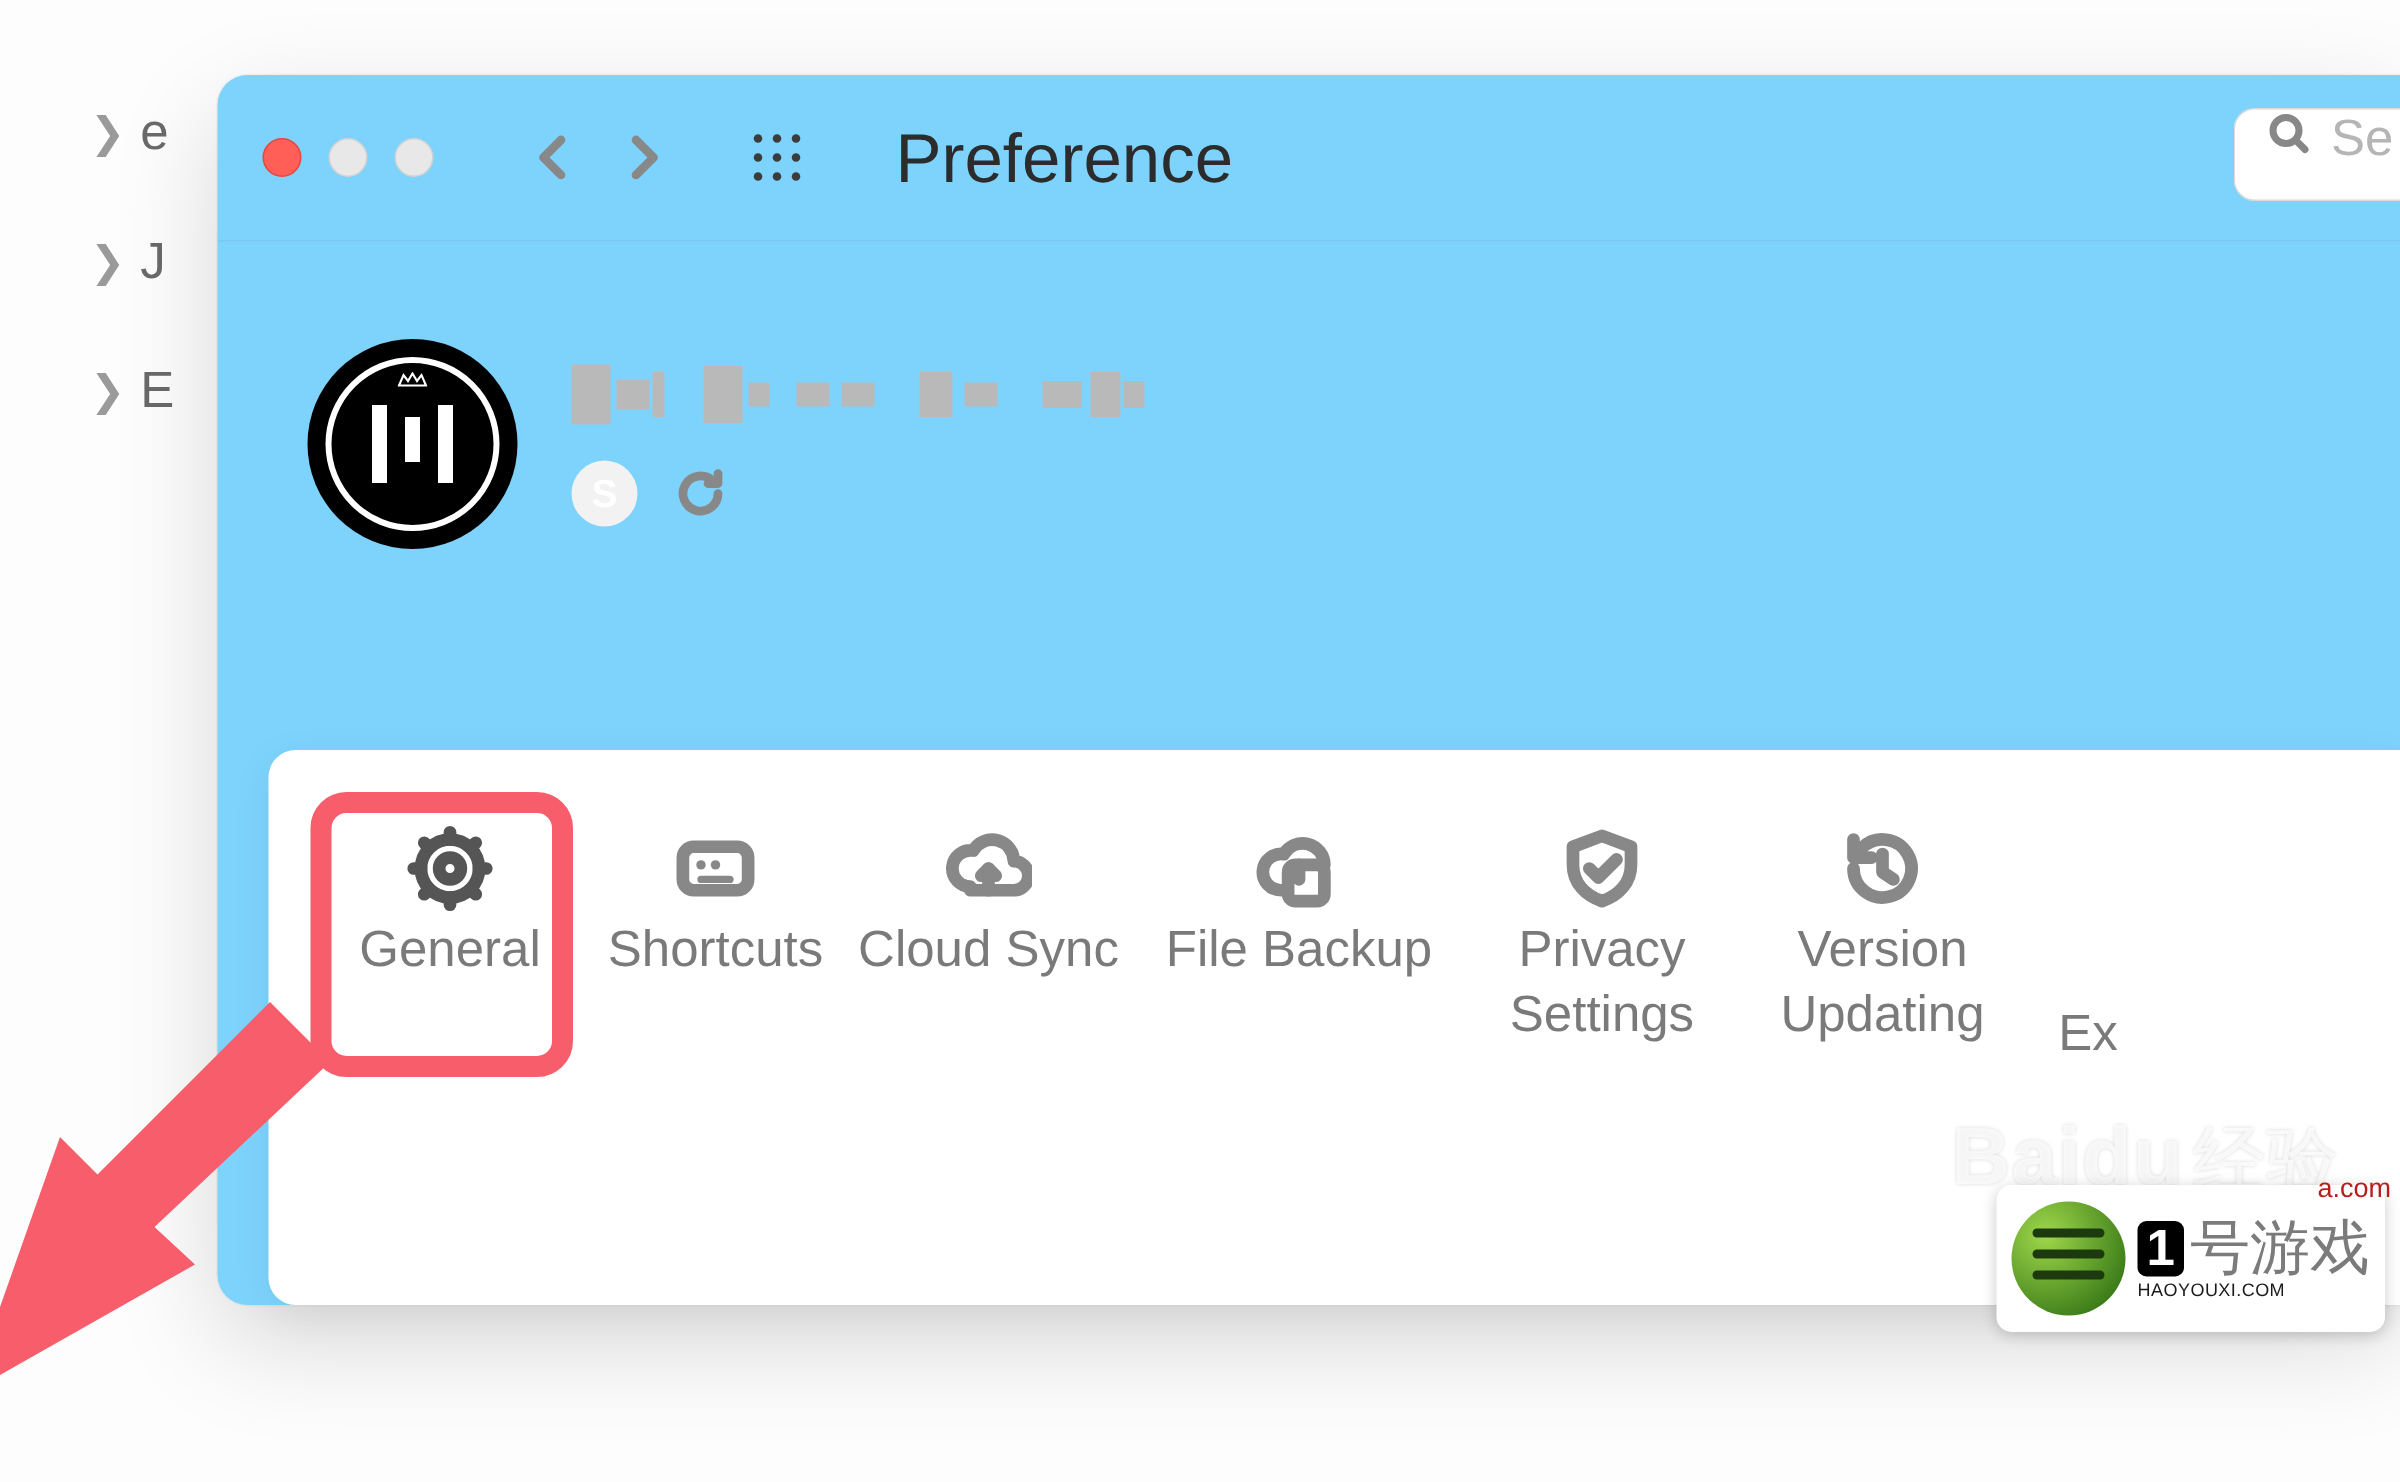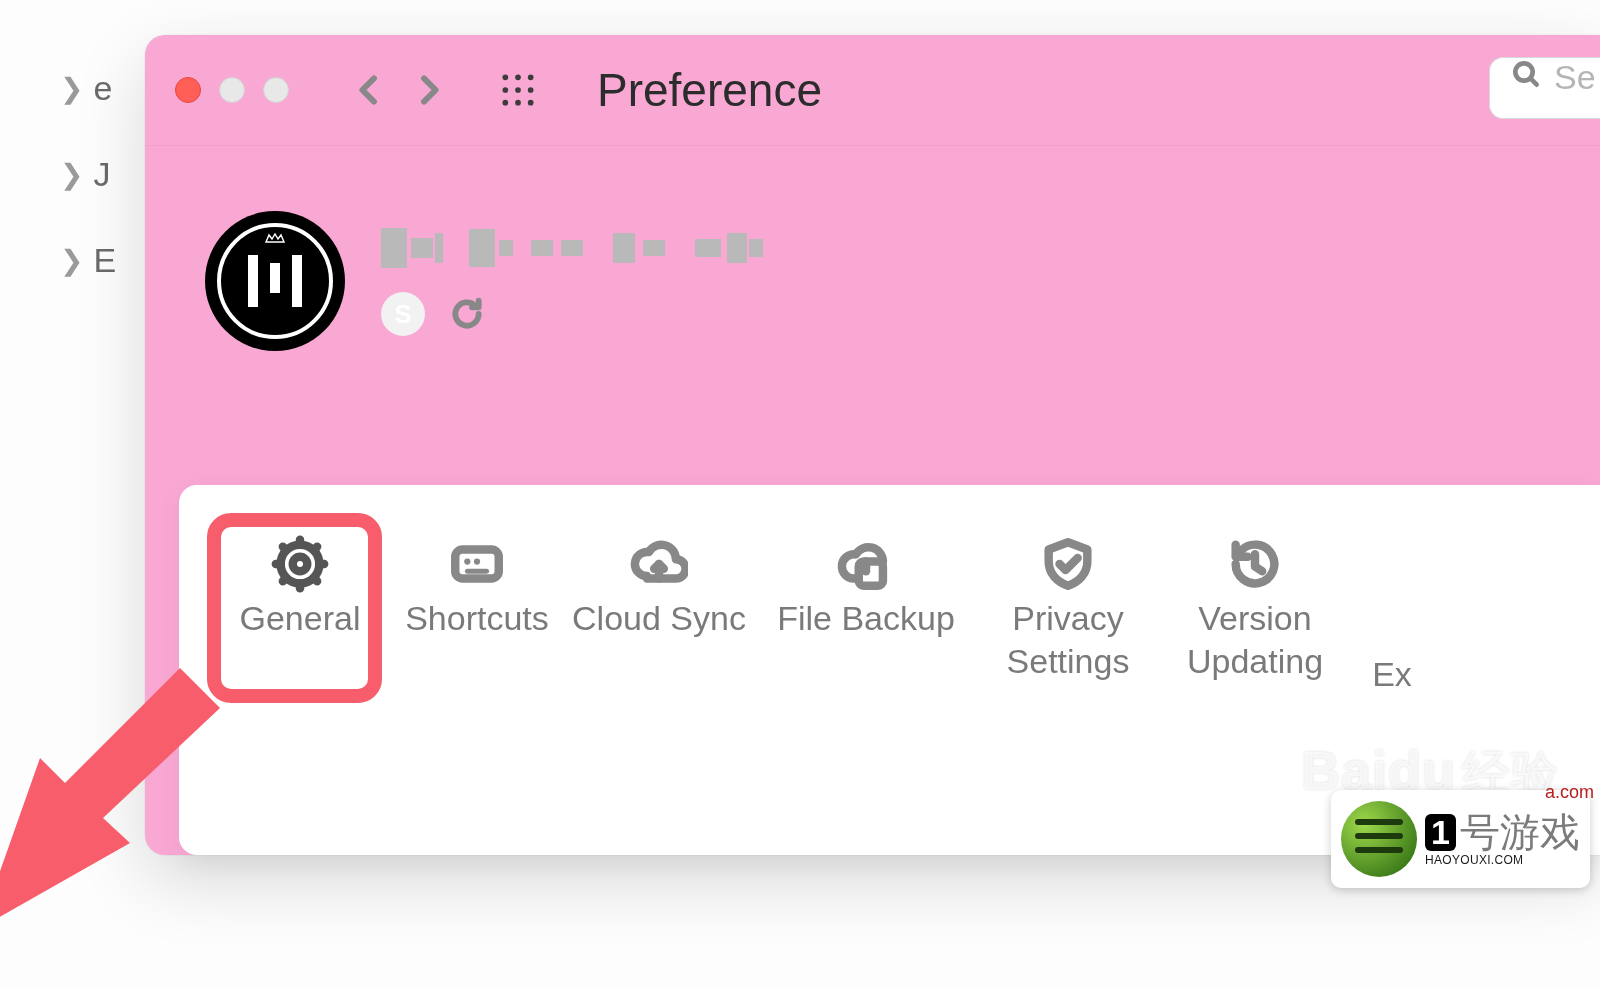--- a/index.html
+++ b/index.html
@@ -33,24 +33,24 @@
   }
   .sidebar-frag .chevron {
     font-size: 28px;
     color: #9a9a9a;
   }
 
   
   .window {
     position: absolute;
     left: 145px;
-    top: 35px;
+    top: 50px;
     right: 0;
     height: 820px;
-    background: #f9a8d4;
+    background: #7dd3fc;
     border-radius: 20px 0 0 20px;
     box-shadow: 0 25px 70px rgba(0,0,0,0.15), 0 0 0 1px rgba(0,0,0,0.03);
   }
 
   
   .titlebar {
     height: 110px;
     border-bottom: 1px solid rgba(0,0,0,0.04);
     display: flex;
     align-items: center;

